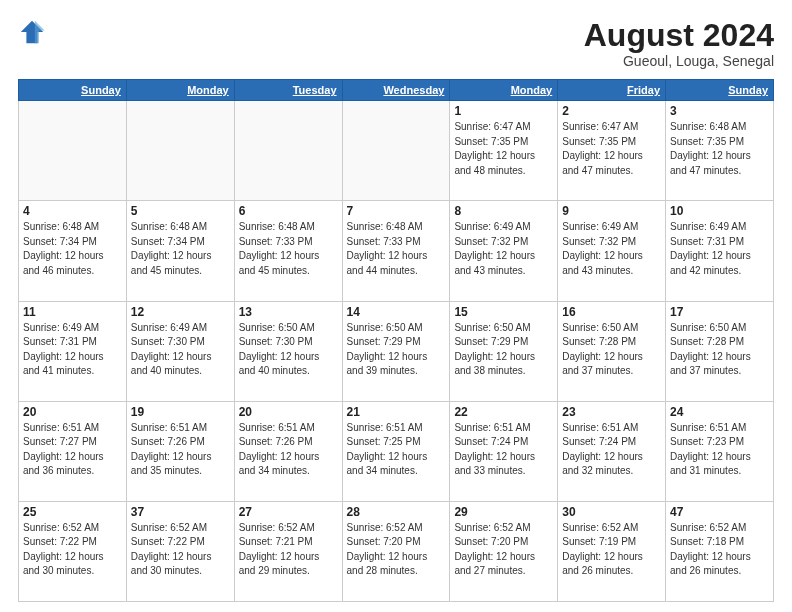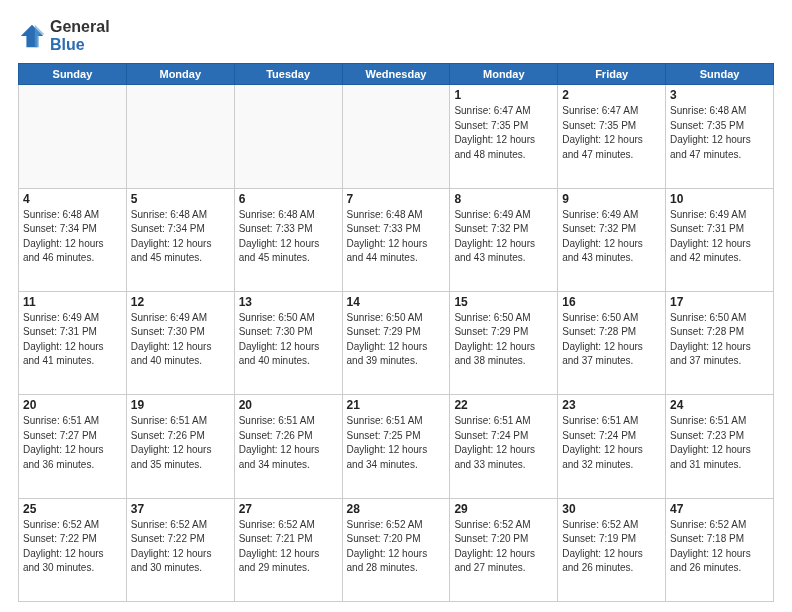--- a/index.html
+++ b/index.html
@@ -65,22 +65,23 @@
       border-collapse: collapse;
       width: 100%;
       table-layout: fixed;
     }
     .calendar th {
       background: #2a6db5;
       color: #fff;
       font-size: 11px;
       font-weight: bold;
       padding: 4px 5px;
-      text-align: center;
+      text-align: right;
       border: 1px solid #1a5da0;
+      text-decoration: underline;
     }
     .calendar td {
       border: 1px solid #ccc;
       vertical-align: top;
       padding: 3px 4px;
       font-size: 9.5px;
       color: #333;
       background: #fff;
       height: 78px;
     }
@@ -102,24 +103,24 @@
 </head>
 <body>
 
 <div class="page">
   <div class="header">
     <div class="logo">
       <svg class="logo-icon" viewBox="0 0 40 40">
         <polygon points="20,4 36,20 28,20 28,36 12,36 12,20 4,20" fill="#2a6db5"></polygon>
         <polygon points="24,4 38,18 30,18 30,36 24,36" fill="#5a9fd4" opacity="0.6"></polygon>
       </svg>
-      <div class="logo-text">
-        <span class="logo-general">General</span>
-        <span class="logo-blue">Blue</span>
-      </div>
+    </div>
+    <div class="title-area">
+      <div class="month-year">August 2024</div>
+      <div class="location">Gueoul, Louga, Senegal</div>
     </div>
   </div>
 
   <table class="calendar">
     <thead>
       <tr>
       <th>Sunday</th>
           <th>Monday</th>
           <th>Tuesday</th>
           <th>Wednesday</th>

